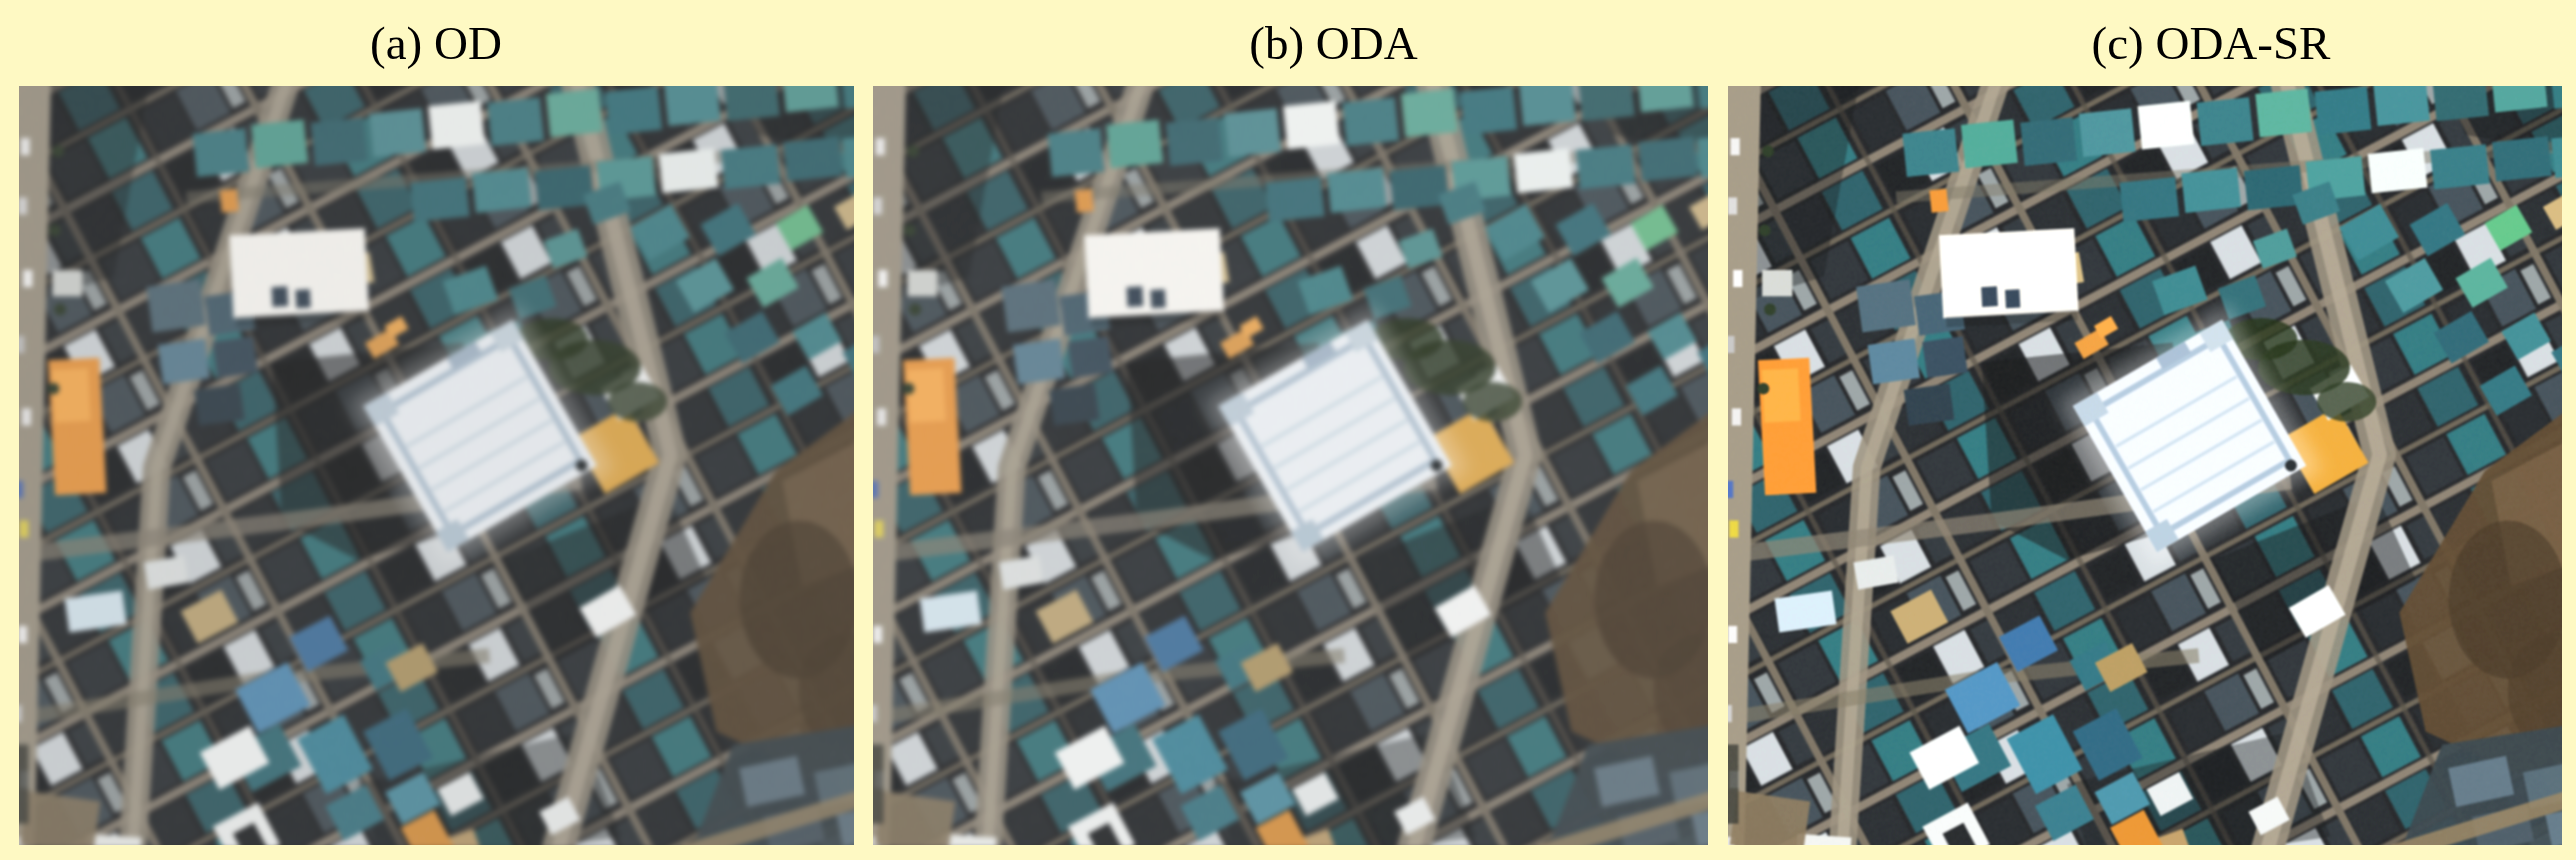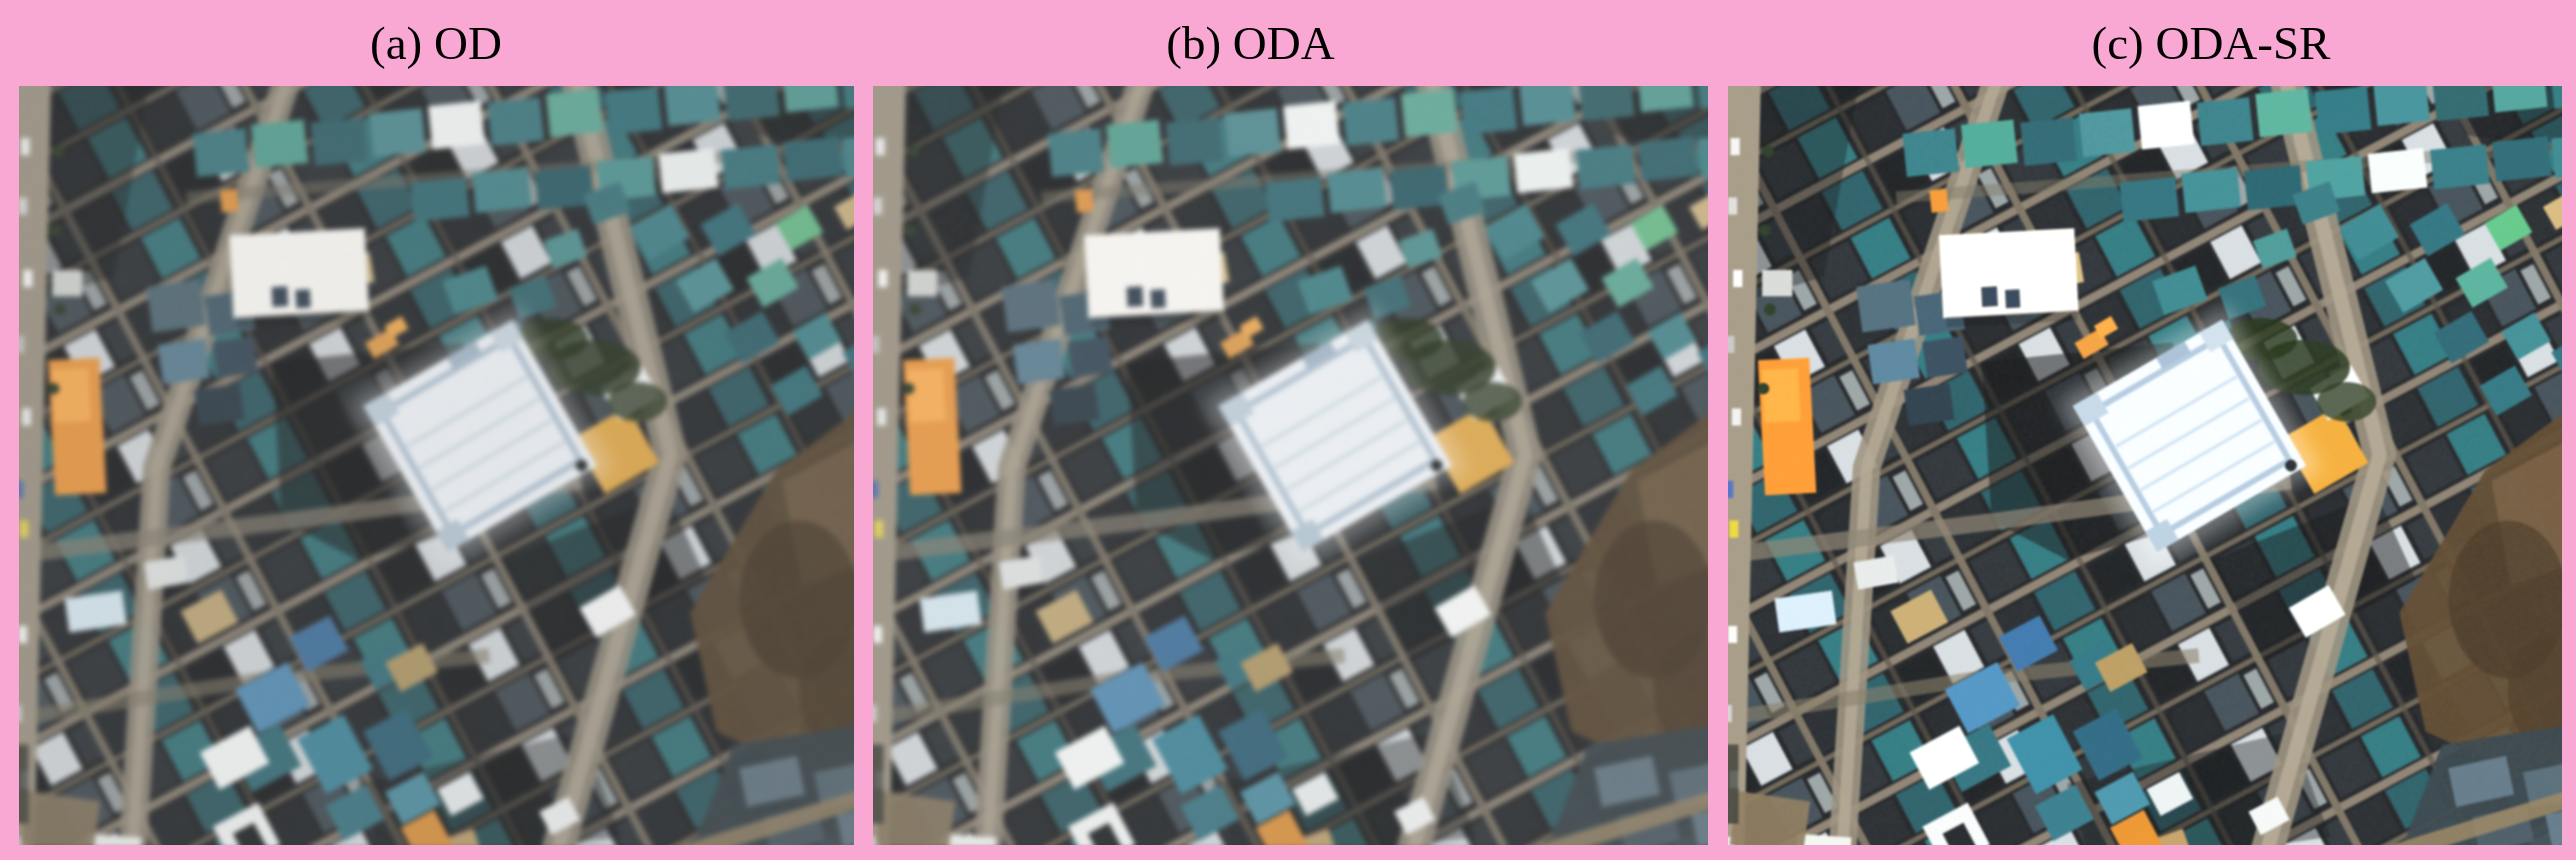--- a/index.html
+++ b/index.html
@@ -1,21 +1,21 @@
 <!DOCTYPE html>
 <html style="font-size:9.9px"><head>
 <meta charset="utf-8">
 <style>
   html,body{margin:0;padding:0;background:#ffffff;}
-  #page{position:relative;width:2576px;height:860px;background:#f9a8d4;overflow:hidden;
+  #page{position:relative;width:2576px;height:860px;background:#fef9c3;overflow:hidden;
         font-family:"Liberation Serif","DejaVu Serif",serif;}
   .caption{position:absolute;top:8.6px;height:68px;line-height:68px;text-align:center;
            font-size:47px;color:#000;white-space:nowrap;}
   #cap-a{left:18.5px;width:835px;}
-  #cap-b{left:833px;width:835px;text-align:center;}
+  #cap-b{left:916px;width:835px;text-align:center;}
   #cap-c{left:1794px;width:834px;}
   .panel{position:absolute;top:86px;height:759px;overflow:hidden;background:#17191c;}
   #panel-a{left:18.5px;width:835px;}
   #panel-b{left:873px;width:835px;}
   #panel-c{left:1728px;width:834px;}
   .panel svg.scene{position:absolute;left:-3.5%;top:-3.5%;width:107%;height:107%;}
   #panel-a svg.scene{filter:blur(2.5px) saturate(1.02);}
   #panel-b svg.scene{filter:blur(2.5px) saturate(1.0) brightness(1.03);}
   #panel-c svg.scene{filter:blur(0.8px) saturate(1.22) contrast(1.14) brightness(1.04);}
   #scene-defs{position:absolute;width:0;height:0;}

